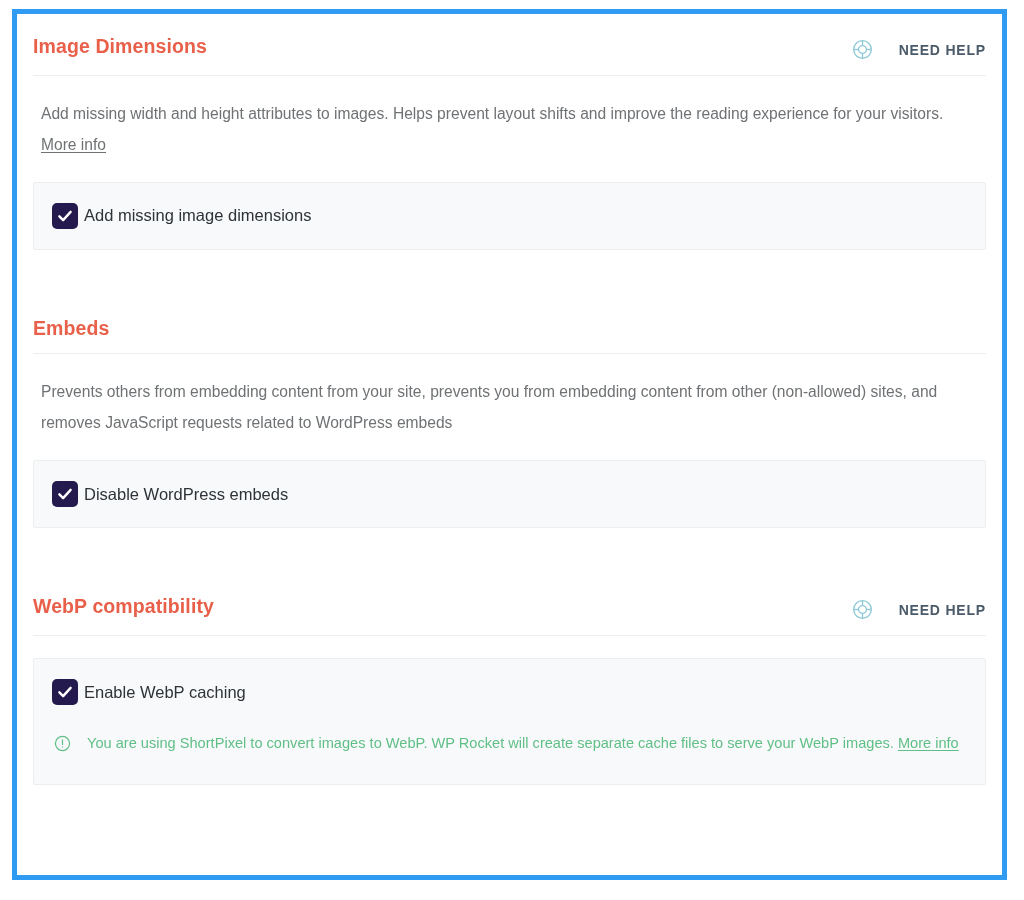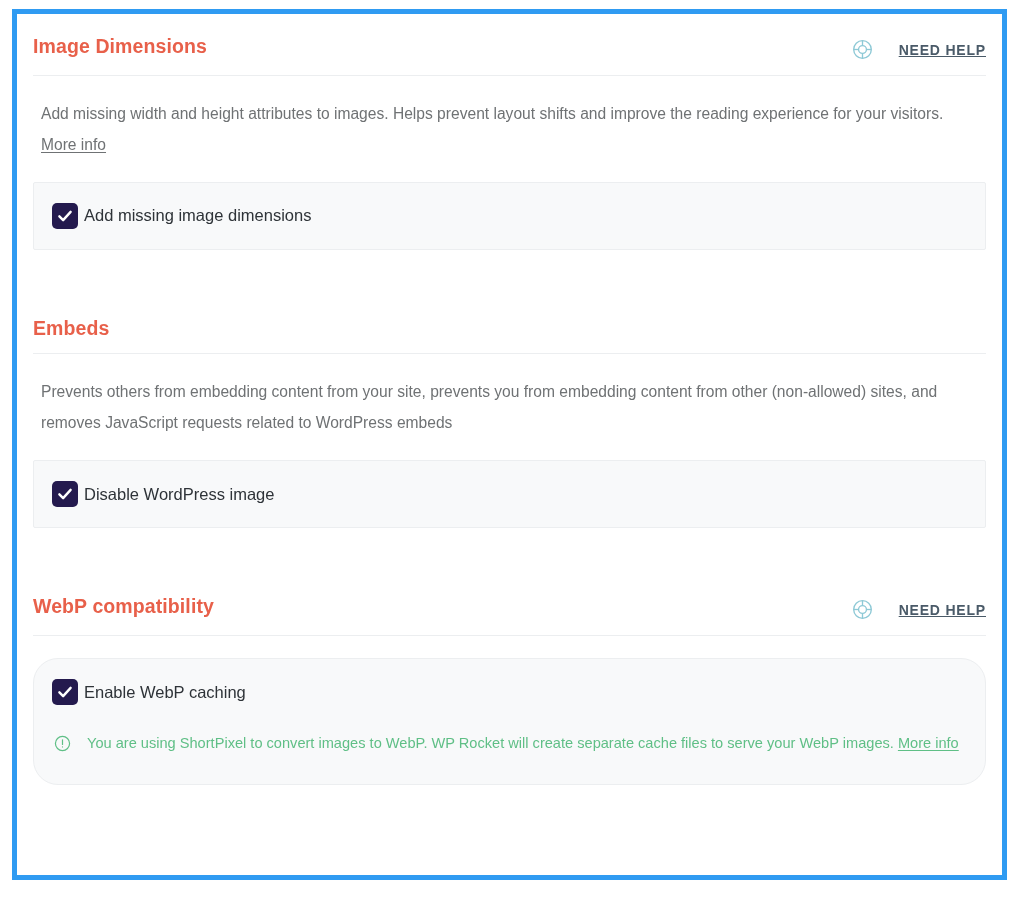--- a/index.html
+++ b/index.html
@@ -80,21 +80,20 @@
     display: flex;
     align-items: center;
     gap: 25px;
     color: #4a5a68;
     font-size: 14px;
     font-weight: bold;
     letter-spacing: 0.8px;
     white-space: nowrap;
     cursor: pointer;
     padding-top: 2px;
-    text-decoration: underline;
   }
   .need-help .nh-label { color: #4a5a68; }
 
   .lifebuoy {
     display: block;
     width: 23px;
     height: 23px;
     flex: 0 0 23px;
   }
 
@@ -119,21 +118,20 @@
   .option-block {
     margin-top: 22px;
     background: #f8f9fa;
     border: 1px solid #eceef0;
     border-radius: 2px;
     padding: 20px 18px 20px 18px;
     box-sizing: border-box;
   }
   .option-block.with-notice {
     padding-bottom: 26px;
-    border-radius: 25px;
   }
 
   .option-row {
     display: flex;
     align-items: center;
     gap: 6px;
   }
 
   .checkbox {
     width: 26px;
@@ -238,21 +236,21 @@
           <span>Prevents others from embedding content from your site, prevents you from embedding content from other (non-allowed) sites, and removes JavaScript requests related to WordPress embeds</span>
         </p>
 
         <div class="option-block">
           <div class="option-row">
             <span class="checkbox">
               <svg viewBox="0 0 24 24" fill="none" stroke="#ffffff" stroke-width="3.2" stroke-linecap="round" stroke-linejoin="round">
                 <polyline points="4.5,12.5 9.5,17.5 19.5,6.5"></polyline>
               </svg>
             </span>
-            <span class="option-label">Disable WordPress image</span>
+            <span class="option-label">Disable WordPress embeds</span>
           </div>
         </div>
       </div>
 
       <div class="section">
         <div class="section-head">
           <h2 class="section-title">WebP compatibility</h2>
 
           <div class="need-help">
             <span>

